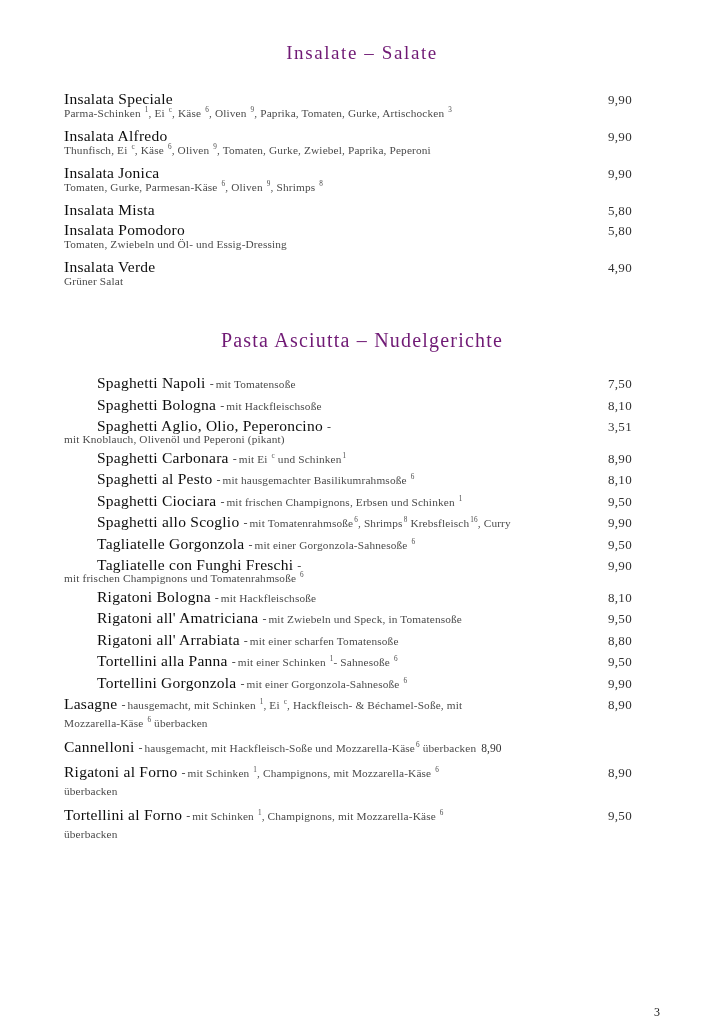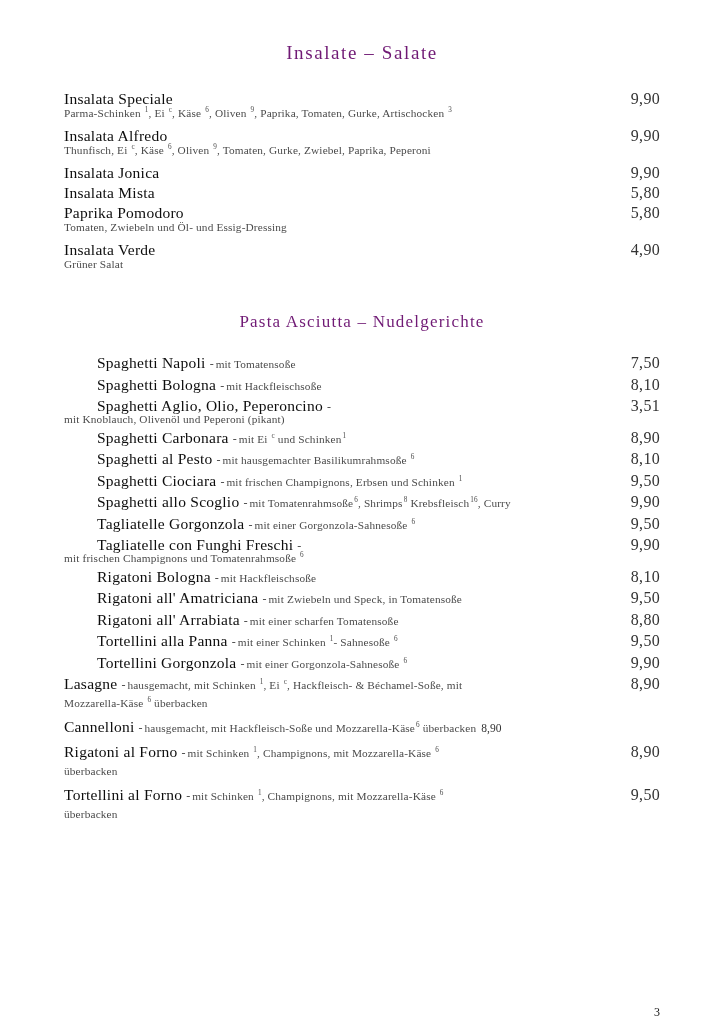--- a/index.html
+++ b/index.html
@@ -25,39 +25,39 @@
 
   
   .section-heading {
     text-align: center;
     font-size: 19px;
     letter-spacing: 1.6px;
     color: #701a75;
     font-weight: 400;
   }
   .heading-salate   { margin: 42px 0 26px 0; }
-  .heading-asciutta { margin: 36px 0 22px 0; font-size: 17px; letter-spacing: 1.2px; }
+  .heading-asciutta { margin: 36px 0 22px 0; font-size: 20px; letter-spacing: 1.2px; }
   .heading-forno    { margin: 26px 0 20px 0; font-size: 19px; letter-spacing: 0.4px; }
 
   
   .row {
     display: flex;
     align-items: baseline;
     justify-content: space-between;
   }
   .row-main {
     flex: 1 1 auto;
     min-width: 0;
     padding-right: 14px;
   }
   .price {
     flex: 0 0 auto;
     width: 52px;
-    text-align: right;
-    font-size: 16px;
+    text-align: left;
+    font-size: 13px;
     color: #333;
     letter-spacing: 0.3px;
   }
 
   .dish-name {
     font-size: 15.5px;
     letter-spacing: 0.25px;
     color: #0d0d0d;
     white-space: nowrap;
   }
@@ -137,33 +137,33 @@
         </div>
       </div>
       <div class="salad-item">
         <div class="row">
           <div class="row-main"><span class="dish-name">Insalata Alfredo</span><span class="dish-desc">Thunfisch, Ei <sup>c</sup>, Käse <sup>6</sup>, Oliven <sup>9</sup>, Tomaten, Gurke, Zwiebel, Paprika, Peperoni</span></div>
           <div class="price">9,90</div>
         </div>
       </div>
       <div class="salad-item">
         <div class="row">
-          <div class="row-main"><span class="dish-name">Insalata Jonica</span></div>
+          <div class="row-main"><span class="dish-name">Insalata Jonica</span><span class="dish-desc">Tomaten, Gurke, Parmesan-Käse <sup>6</sup>, Oliven <sup>9</sup>, Shrimps <sup>8</sup></span></div>
           <div class="price">9,90</div>
         </div>
       </div>
       <div class="salad-item">
         <div class="row">
           <div class="row-main"><span class="dish-name">Insalata Mista</span></div>
           <div class="price">5,80</div>
         </div>
       </div>
       <div class="salad-item">
         <div class="row">
-          <div class="row-main"><span class="dish-name">Paprika Pomodoro</span><span class="dish-desc">Tomaten, Zwiebeln und Öl- und Essig-Dressing</span></div>
+          <div class="row-main"><span class="dish-name">Insalata Pomodoro</span><span class="dish-desc">Tomaten, Zwiebeln und Öl- und Essig-Dressing</span></div>
           <div class="price">5,80</div>
         </div>
       </div>
       <div class="salad-item">
         <div class="row">
           <div class="row-main"><span class="dish-name">Insalata Verde</span><span class="dish-desc">Grüner Salat</span></div>
           <div class="price">4,90</div>
         </div>
       </div>
     </div>

